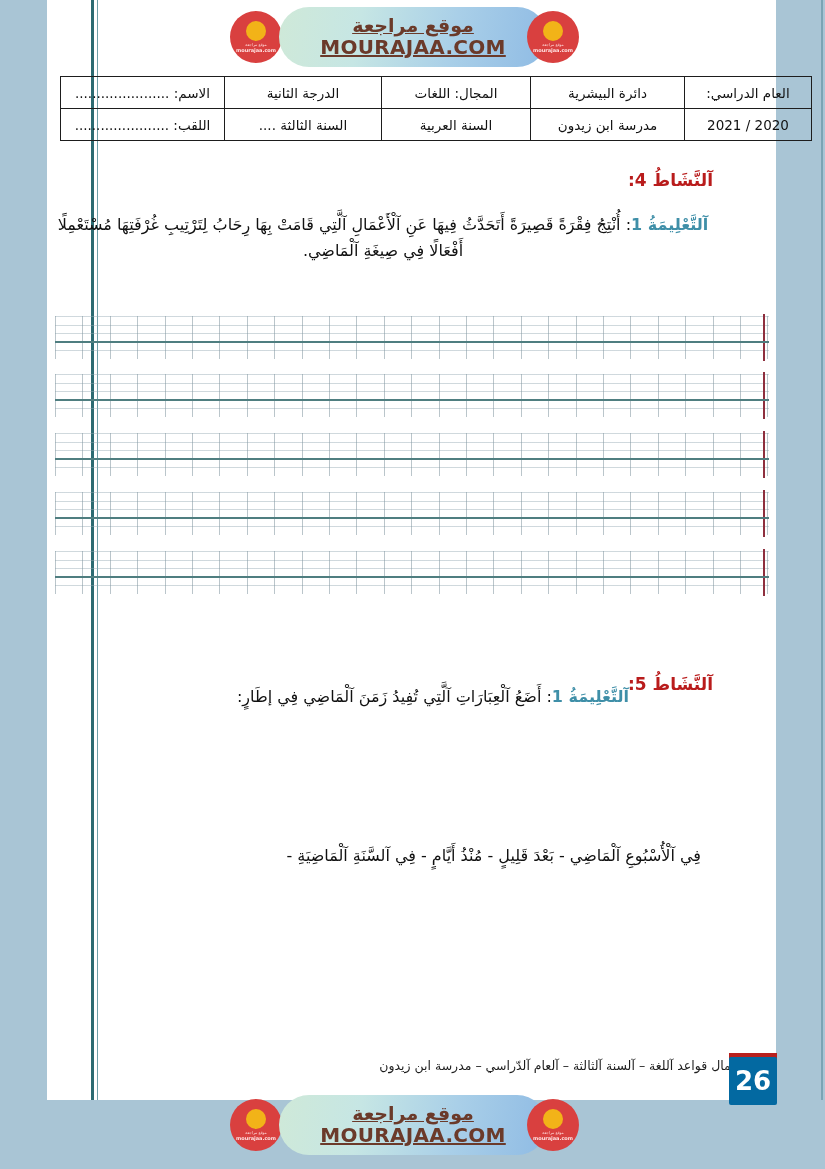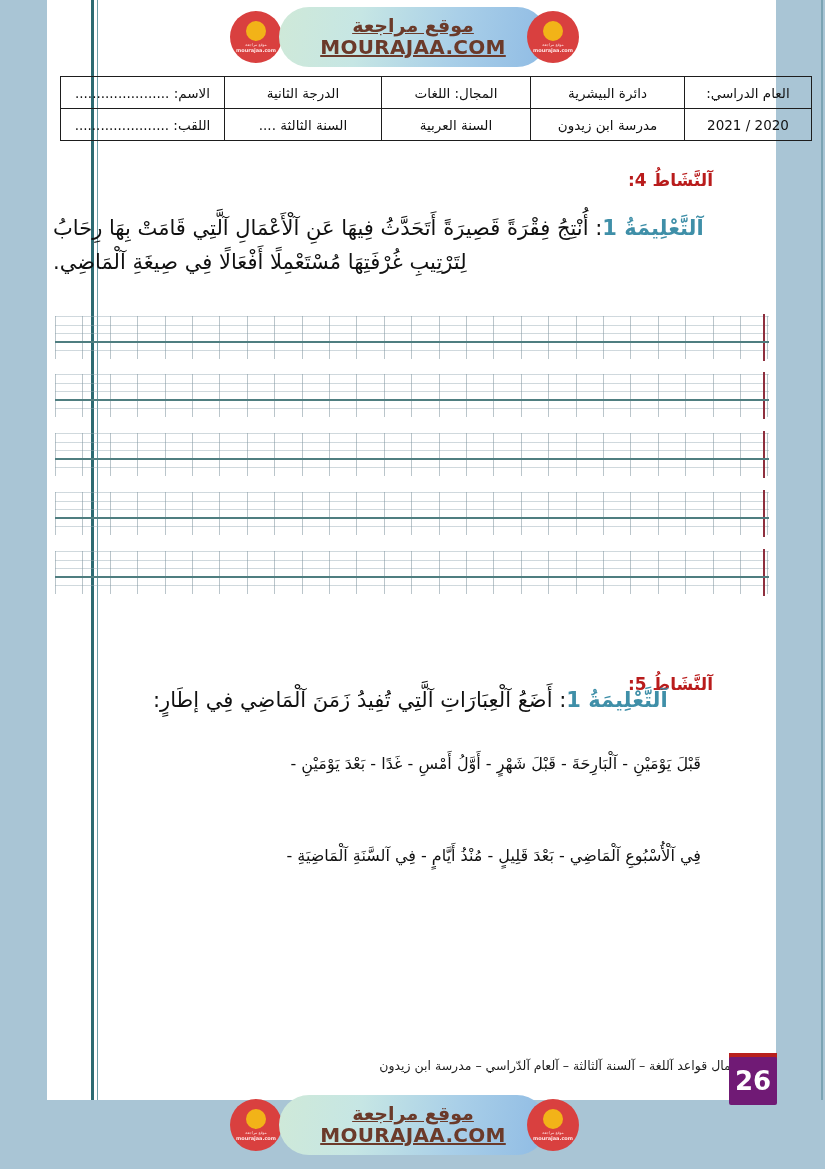--- a/index.html
+++ b/index.html
@@ -165,22 +165,22 @@
     font-size: 17px;
     right: 63px;
     width: 400px;
   }
   #act4-title { top: 170px; }
   #act5-title { top: 674px; }
 
   .instr {
     position: absolute;
     direction: rtl;
-    text-align: left;
-    font-size: 21px;
+    text-align: center;
+    font-size: 16px;
     color: #111;
     right: 63px;
     line-height: 1.6;
   }
   .instr .lbl { color: #3f8fa8; font-weight: bold; }
   #act4-instr { top: 212px; width: 660px; }
   #act5-instr { top: 684px; width: 560px; }
 
   .expr-line {
     position: absolute;
@@ -255,21 +255,21 @@
     font-size: 12.5px;
     color: #1d1d1d;
     z-index: 30;
   }
   #page-badge {
     position: absolute;
     left: 729px;
     top: 1057px;
     width: 48px;
     height: 48px;
-    background: #701a75;
+    background: #0369a1;
     display: flex;
     align-items: center;
     justify-content: center;
     font-size: 26px;
     font-weight: bold;
     color: #ffffff;
     z-index: 30;
     border-radius: 2px;
   }
   #page-badge-cap {
@@ -326,21 +326,20 @@
         <div class="margin-rule"></div>
       </div>
     <div class="line-group" id="lg-4">
         <div class="margin-rule"></div>
       </div>
   </div>
 
   <div class="act-title" id="act5-title">آلنَّشَاطُ 5:</div>
   <div class="instr" id="act5-instr"><span class="lbl">آلتَّعْلِيمَةُ 1</span><span>: أَضَعُ آلْعِبَارَاتِ آلَّتِي تُفِيدُ زَمَنَ آلْمَاضِي فِي إطَارٍ:</span></div>
 
-  <div class="expr-line" id="expr-0">قَبْلَ يَوْمَيْنِ - آلْبَارِحَةَ - قَبْلَ شَهْرٍ - أَوَّلُ أَمْسِ - غَدًا - بَعْدَ يَوْمَيْنِ -</div>
   <div class="expr-line" id="expr-1">فِي آلْأُسْبُوعِ آلْمَاضِي - بَعْدَ قَلِيلٍ - مُنْذُ أَيَّامٍ - فِي آلسَّنَةِ آلْمَاضِيَةِ -</div>
 </div>
 
 <div id="footer-text">استعمال قواعد آللغة – آلسنة آلثالثة – آلعام آلدّراسي – مدرسة ابن زيدون</div>
 <div id="page-badge-cap"></div>
 <div id="page-badge">26</div>
 
 <div class="wm-banner" id="wm-top">
   <div class="wm-logo left">
     <div class="wm-logo-badge"></div>

